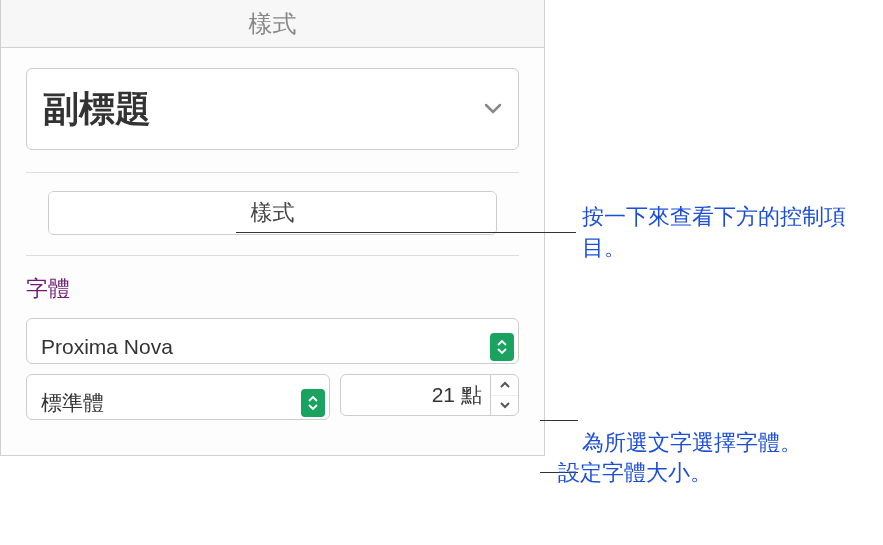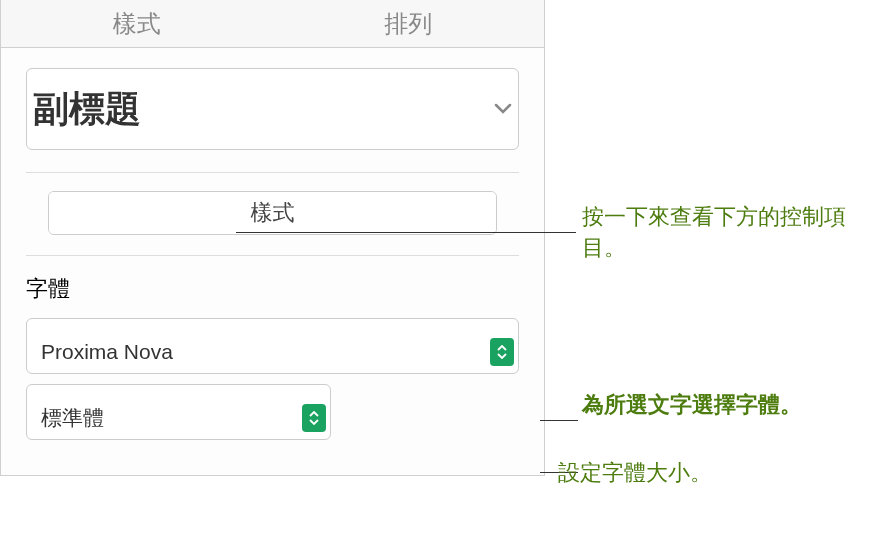--- a/index.html
+++ b/index.html
@@ -40,21 +40,21 @@
     .content {
       padding: 20px 25px 25px 25px;
     }
     .style-dropdown {
       border: 1px solid #ccc;
       border-radius: 6px;
       height: 82px;
       display: flex;
       align-items: center;
       justify-content: space-between;
-      padding: 0 6px;
+      padding: 0 16px;
       background: #fff;
       cursor: pointer;
       margin-bottom: 22px;
     }
     .style-dropdown-label {
       font-size: 36px;
       font-weight: 600;
       color: #333;
     }
     .chevron-down {
@@ -85,33 +85,33 @@
       cursor: pointer;
     }
     .segment.active {
       background: #fff;
     }
     .segment:not(:last-child) {
       border-right: 1px solid #ccc;
     }
     .section-label {
       font-size: 22px;
-      color: #000000;
+      color: #701a75;
       margin-bottom: 14px;
       font-weight: 500;
     }
     .font-row {
       display: flex;
       gap: 10px;
       margin-bottom: 10px;
     }
     .select-box {
       border: 1px solid #ccc;
       border-radius: 6px;
-      height: 56px;
+      height: 46px;
       display: flex;
       align-items: center;
       justify-content: space-between;
       padding: 12px 4px 0 14px;
       background: #fff;
       cursor: pointer;
       font-size: 21px;
       color: #333;
     }
     .select-box.full { width: 100%; }
@@ -159,39 +159,36 @@
       height: 28px;
       display: flex;
       flex-direction: column;
       align-items: center;
       justify-content: center;
       gap: 2px;
     }
     .callout {
       position: absolute;
       font-size: 22px;
-      color: #4d7c0f;
+      color: #1d4ed8;
       line-height: 1.4;
     }
     .callout-line {
       position: absolute;
       background: #333;
       height: 1px;
     }
   </style>
 </head>
 <body>
 
 <div class="panel">
   <div class="tabs">
     <div class="tab">
       <span>樣式</span>
-    </div>
-    <div class="tab">
-      <span>排列</span>
     </div>
   </div>
 
   <div class="content">
     <div class="style-dropdown">
       <span class="style-dropdown-label">副標題</span>
       <span>
         <svg class="chevron-down" viewBox="0 0 18 12">
             <path d="M2 3 L9 10 L16 3" stroke="#888" stroke-width="2.5" fill="none" stroke-linecap="round"></path>
           </svg>
@@ -229,30 +226,46 @@
         <span>標準體</span>
         <span class="popup-arrows">
           <svg width="10" height="6" viewBox="0 0 10 6">
               <path d="M1 5 L5 1 L9 5" stroke="#fff" stroke-width="1.8" fill="none"></path>
             </svg>
           <svg width="10" height="6" viewBox="0 0 10 6">
               <path d="M1 1 L5 5 L9 1" stroke="#fff" stroke-width="1.8" fill="none"></path>
             </svg>
         </span>
       </div>
+      <div class="size-box">
+        <span class="size-value">21</span>
+        <span class="size-unit">點</span>
+        <div class="stepper">
+          <div class="stepper-btn">
+            <svg width="12" height="8" viewBox="0 0 12 8">
+                <path d="M2 6 L6 2 L10 6" stroke="#555" stroke-width="2" fill="none"></path>
+              </svg>
+          </div>
+          <div class="stepper-btn">
+            <svg width="12" height="8" viewBox="0 0 12 8">
+                <path d="M2 2 L6 6 L10 2" stroke="#555" stroke-width="2" fill="none"></path>
+              </svg>
+          </div>
+        </div>
+      </div>
     </div>
   </div>
 </div>
 
 <div class="callout-line" style="left:236px; top:232px; width:340px;"></div>
 <div class="callout" style="left:582px; top:202px; width:280px;">
   <span>按一下來查看下方的控制項目。</span>
 </div>
 
 <div class="callout-line" style="left:540px; top:420px; width:38px;"></div>
-<div class="callout" style="left:582px; top:390px;font-weight:bold;">
+<div class="callout" style="left:582px; top:428px;">
   <span>為所選文字選擇字體。</span>
 </div>
 
 <div class="callout-line" style="left:540px; top:472px; width:38px;"></div>
 <div class="callout" style="left:558px; top:458px;">
   <span>設定字體大小。</span>
 </div>
 
 </body></html>

